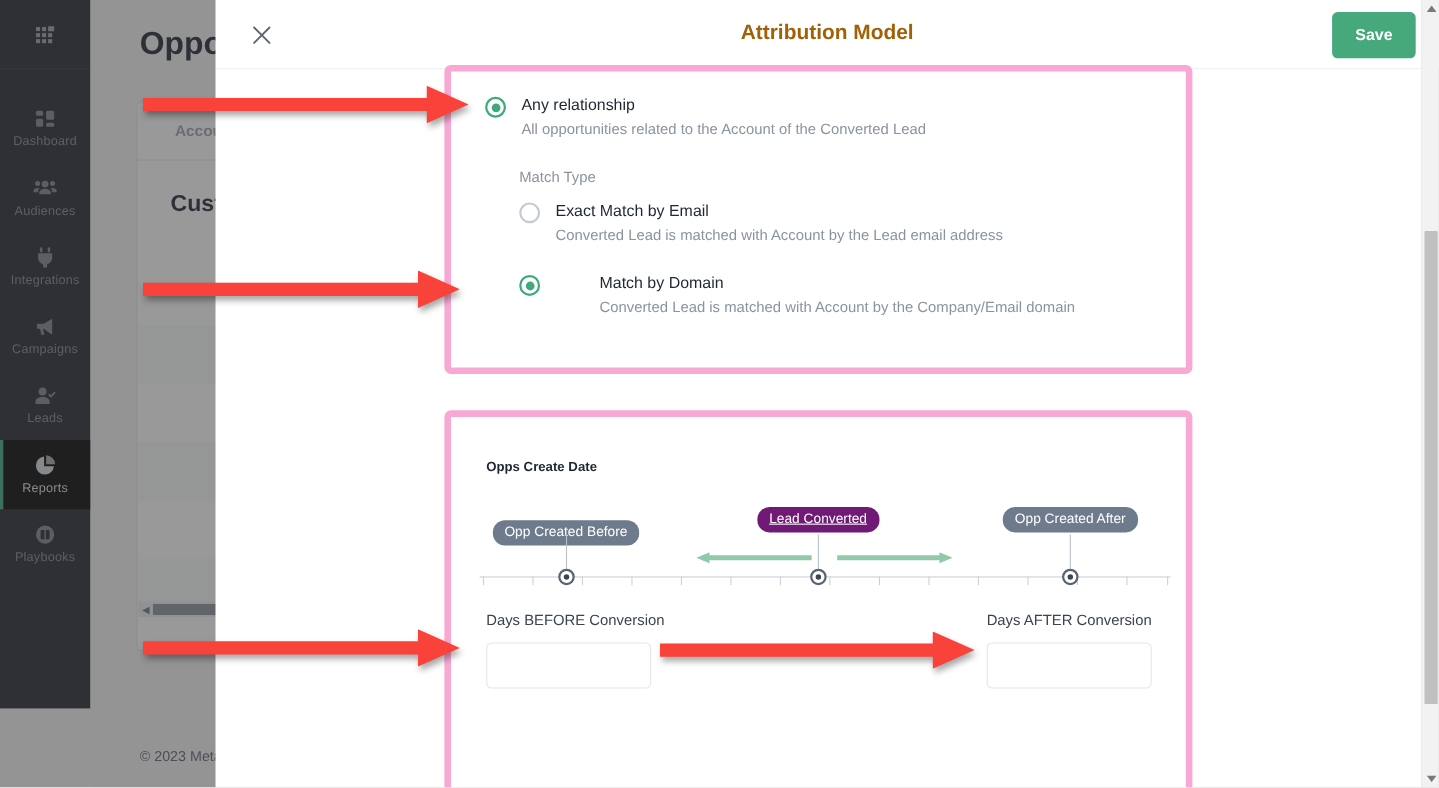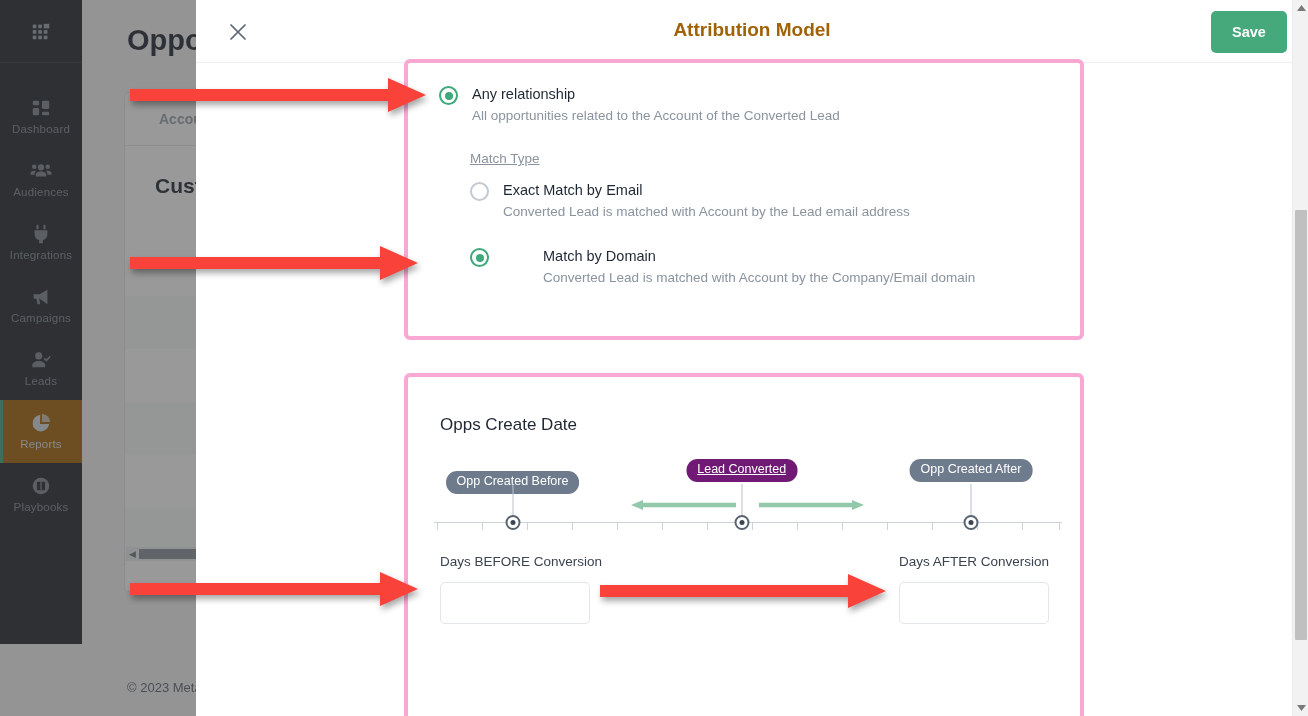--- a/index.html
+++ b/index.html
@@ -22,21 +22,21 @@
   }
   .sb-logo {
     width: 82px; height: 63px; display: flex; align-items: center; justify-content: center;
     border-bottom: 1px solid #30353c;
   }
   .sb-item {
     width: 82px; height: 63px; display: flex; flex-direction: column;
     align-items: center; justify-content: center; gap: 5px;
     color: #7d8691; position: relative; cursor: pointer;
   }
-  .sb-item.active { background: #a16207; color: #d8dde3; }
+  .sb-item.active { background: #000000; color: #d8dde3; }
   .sb-item.active::before {
     content: ""; position: absolute; left: 0; top: 0; bottom: 0; width: 3px; background: #3fa97b;
   }
   .sb-label { font-size: 11.5px; letter-spacing: .2px; line-height: 1; }
   .sb-icon { width: 22px; height: 22px; display: block; }
   .sb-icon svg { width: 22px; height: 22px; fill: currentColor; display: block; }
   .sb-spacer { height: 22px; }
 
   
   .bg-main { position: absolute; left: 82px; top: 0; right: 0; bottom: 0; background: #f4f5f7; }
@@ -89,21 +89,21 @@
   }
   .save-btn {
     position: absolute; right: 21px; top: 11px; width: 76px; height: 42px;
     background: #45a97c; color: #fff; border: none; border-radius: 5px;
     font-size: 14.5px; font-weight: bold; font-family: "Liberation Sans", sans-serif;
     cursor: pointer;
   }
   .modal-body { position: absolute; left: 0; top: 63px; right: 16px; bottom: 0; background: #fff; }
 
   .card {
-    position: absolute; background: #fff; border: 4px solid #f9a8d4; border-radius: 6px;
+    position: absolute; background: #fff; border: 6px solid #f9a8d4; border-radius: 6px;
   }
   .card-relationship { left: 208px; top: -4px; width: 680px; height: 281px; }
   .card-dates       { left: 208px; top: 310px; width: 680px; height: 420px; }
 
   
   .radio-row { position: absolute; display: flex; align-items: flex-start; }
   .radio {
     width: 19px; height: 19px; border-radius: 50%; border: 2px solid #c4cad1;
     background: #fff; flex: 0 0 19px; margin-top: 1px; position: relative; cursor: pointer;
   }
@@ -114,21 +114,21 @@
   }
   .radio-text { margin-left: 14px; }
   .radio-label { font-size: 14.5px; color: #1f2733; line-height: 19px; white-space: nowrap; }
   .radio-desc { font-size: 13.5px; color: #8a939e; margin-top: 4px; white-space: nowrap; }
   .match-type-label {
     position: absolute; font-size: 13.5px; color: #8a939e;
   }
 
   
   .section-title {
-    position: absolute; left: 32px; top: 38px; font-size: 17px; font-weight: normal; color: #1f2733;
+    position: absolute; left: 32px; top: 38px; font-size: 12px; font-weight: bold; color: #1f2733;
   }
   .timeline { position: absolute; left: 26px; top: 82px; width: 628px; height: 80px; }
   .tl-badge {
     position: absolute; transform: translateX(-50%);
     padding: 4px 11px 5px; border-radius: 11px;
     font-size: 12.5px; color: #ffffff; white-space: nowrap; line-height: 1.1;
   }
   .tl-badge.gray  { background: #6e7b8c; }
   .tl-badge.green { background: #701a75; text-decoration: underline; }
   .tl-stem {
@@ -360,21 +360,21 @@
       <div class="card card-relationship">
 
         <div class="radio-row" style="left:31px; top:22px;">
           <span class="radio checked"></span>
           <span class="radio-text">
             <span class="radio-label">Any relationship</span>
             <div class="radio-desc">All opportunities related to the Account of the Converted Lead</div>
           </span>
         </div>
 
-        <div class="match-type-label" style="left:62px; top:88px;text-decoration:underline;">Match Type</div>
+        <div class="match-type-label" style="left:62px; top:88px;">Match Type</div>
 
         <div class="radio-row" style="left:62px; top:118px;">
           <span class="radio"></span>
           <span class="radio-text">
             <span class="radio-label">Exact Match by Email</span>
             <div class="radio-desc">Converted Lead is matched with Account by the Lead email address</div>
           </span>
         </div>
 
         <div class="radio-row" style="left:62px; top:184px;gap:40px;">

